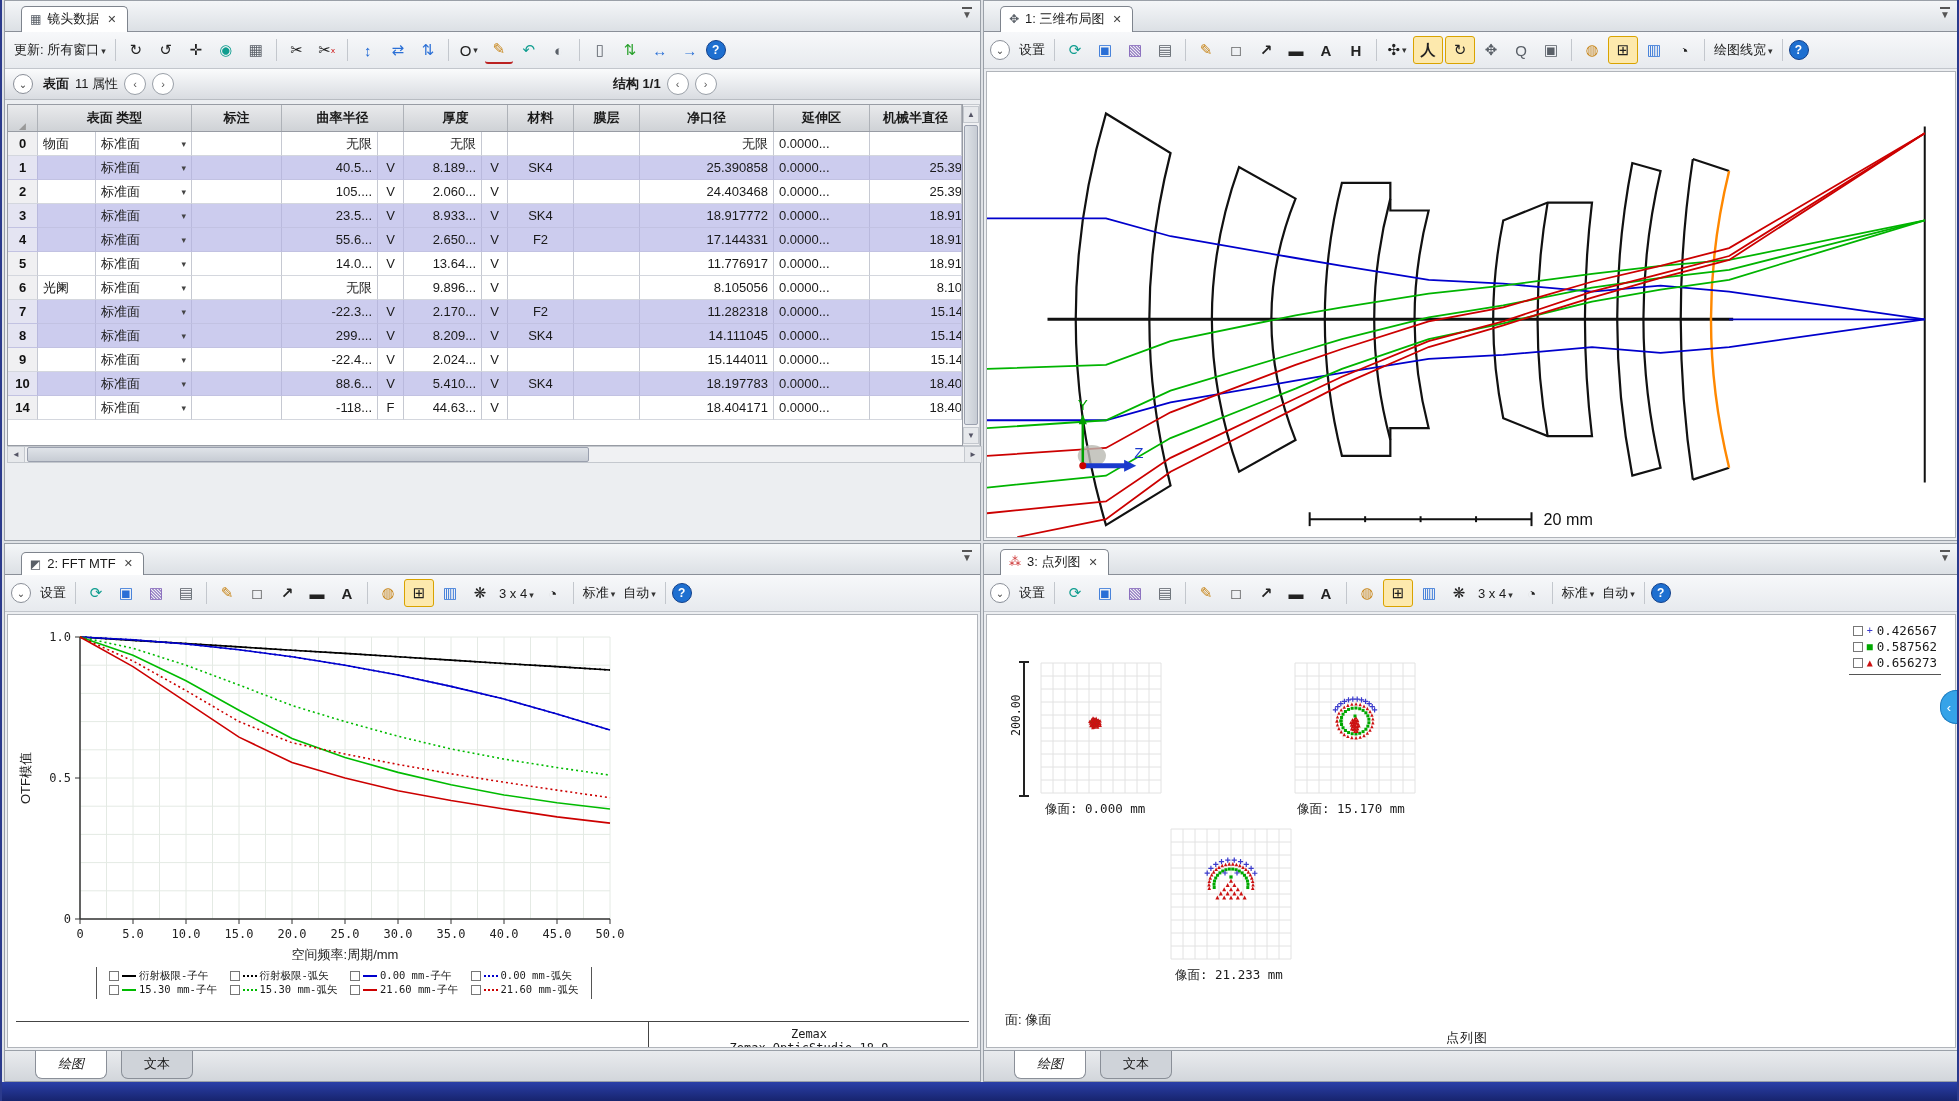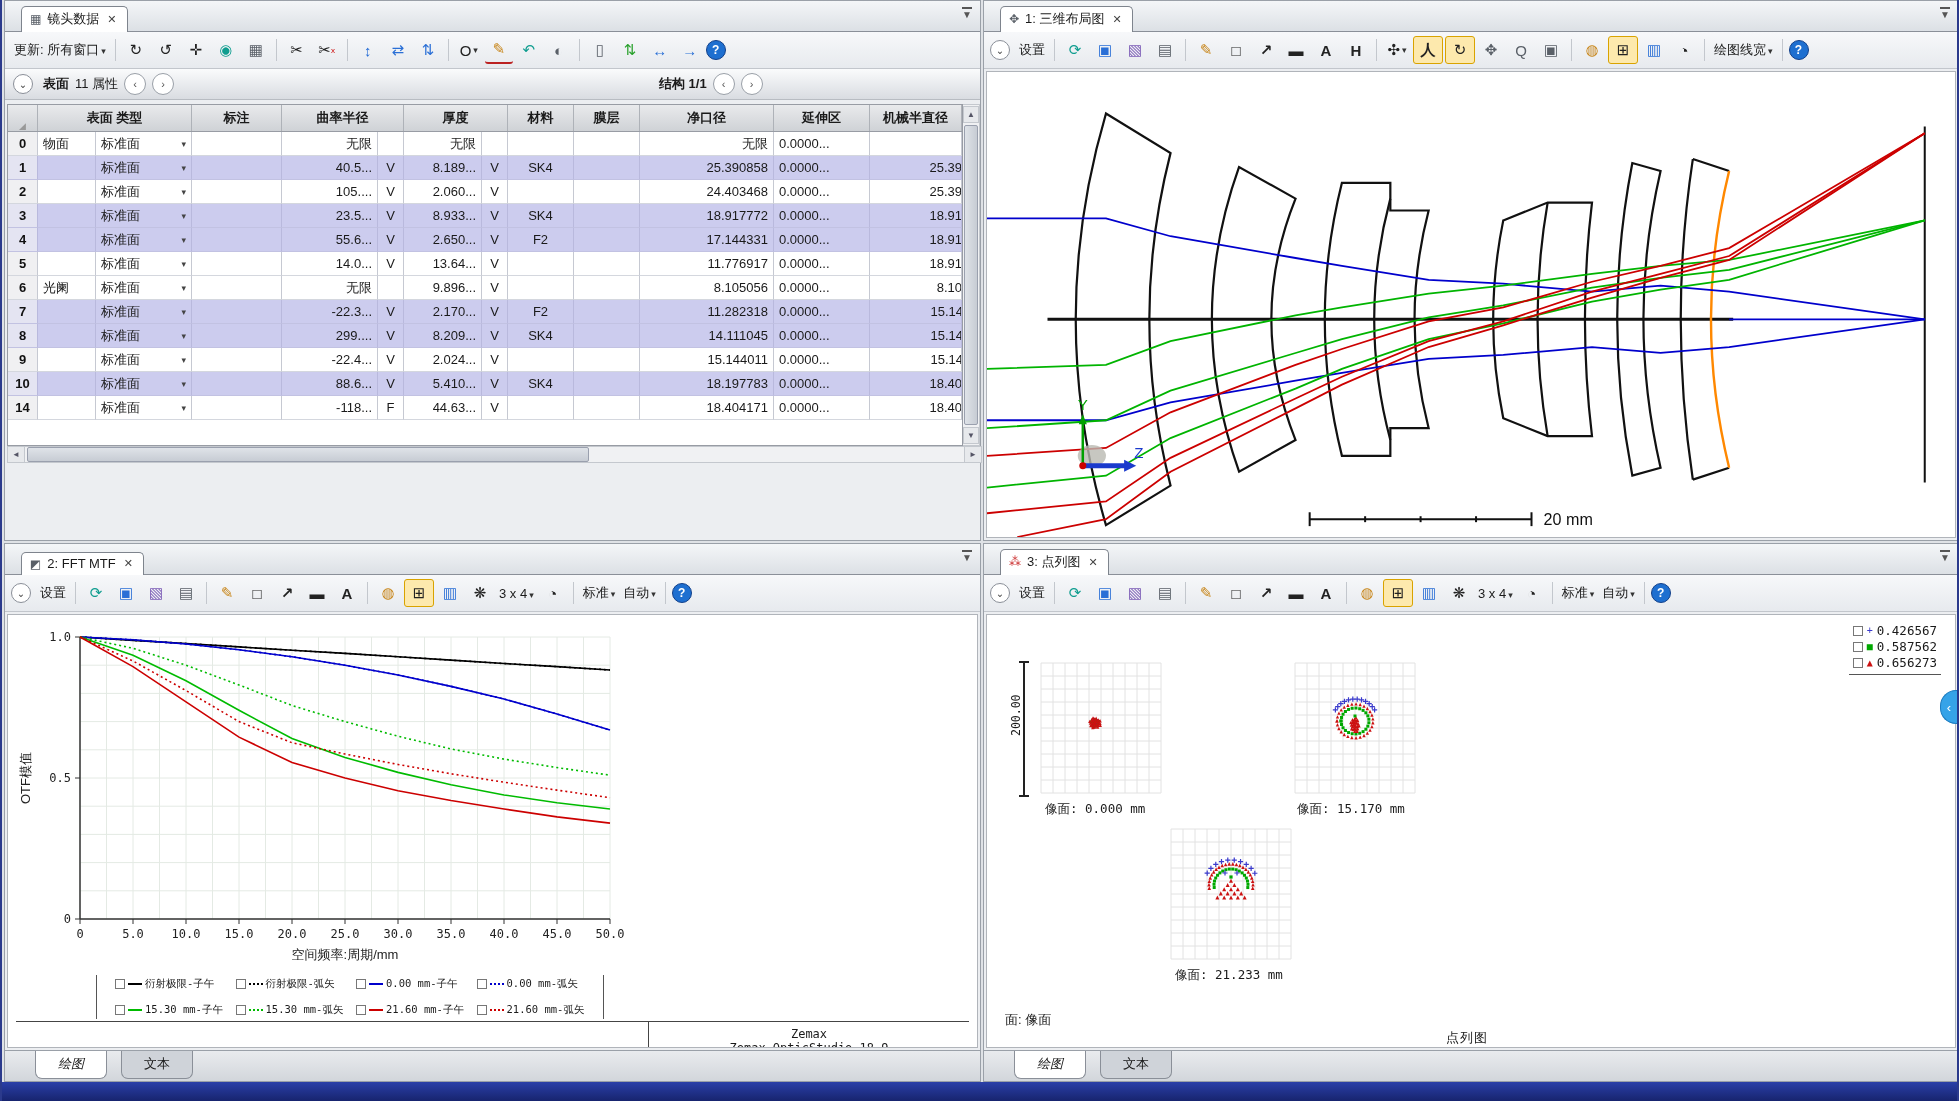--- a/index.html
+++ b/index.html
@@ -29,21 +29,21 @@
   .help{width:18px;height:18px;border-radius:50%;background:#1e6fd0;color:#fff;font-weight:bold;font-size:12px;
         display:inline-flex;align-items:center;justify-content:center;border:1px solid #12408a;}
   .ic-teal{color:#0f9d8f;} .ic-blue{color:#2a6fd6;} .ic-green{color:#27a02a;} .ic-amber{color:#c8861b;}
   .ic-dark{color:#222;} .ic-purple{color:#7a5ab5;} .ic-gray{color:#5a6068;}
   .ic-bold{font-weight:bold;}
   
   .propbar{height:30px;background:linear-gradient(#fafbfc,#d9dce1);border-bottom:1px solid #b8bcc2;
            display:flex;align-items:center;padding:0 8px;gap:6px;flex:0 0 auto;position:relative;}
   .roundbtn{width:20px;height:20px;border-radius:50%;border:1px solid #9aa0a8;background:#fff;display:inline-flex;
             align-items:center;justify-content:center;font-size:11px;color:#555;}
-  .cfggroup{position:absolute;left:654px;display:flex;align-items:center;gap:6px;}
+  .cfggroup{position:absolute;left:608px;display:flex;align-items:center;gap:6px;}
   
   .tablewrap{margin:4px 0 0 2px;display:flex;flex:0 0 auto;}
   .lenstable{width:959px;border:1px solid #989ca4;background:#fff;}
   .lt-head{display:grid;grid-template-columns:30px 154px 90px 122px 104px 66px 66px 134px 96px 1fr;
            background:linear-gradient(#e9eaec,#cfd2d6);border-bottom:1px solid #989ca4;height:26px;}
   .lt-head .hc{display:flex;align-items:center;justify-content:center;font-weight:bold;font-size:13px;
            border-right:1px solid #aeb2b8;overflow:hidden;white-space:nowrap;}
   .lt-row{display:grid;grid-template-columns:30px 58px 96px 90px 96px 26px 78px 26px 66px 66px 134px 96px 1fr;height:24px;}
   .lt-row.glass{background:#ccccee;}
   .lt-row .c{display:flex;align-items:center;padding:0 5px;border-right:1px solid #c6c9d2;border-bottom:1px solid #d4d7de;
@@ -64,22 +64,22 @@
   .harrow{width:16px;height:15px;display:flex;align-items:center;justify-content:center;font-size:8px;color:#556;background:#e7e9ec;border-right:1px solid #c4c8ce;}
   .hthumb{width:560px;height:13px;margin-left:2px;background:linear-gradient(#dfe3e8,#c7ccd4);border:1px solid #9aa0ae;border-radius:2px;}
   
   .plotarea{flex:1;background:#fff;border:1px solid #b0b4ba;margin:2px;position:relative;overflow:hidden;}
   .bottombar{height:30px;background:linear-gradient(#e9ebee,#d2d6db);border-top:1px solid #9aa0a8;display:flex;align-items:flex-start;flex:0 0 auto;}
   .btab{padding:4px 22px 5px;border:1px solid #8a8f98;border-top:none;border-radius:0 0 7px 7px;margin-left:14px;
         background:#cfd3d9;font-size:13px;}
   .btab.active{background:#fff;margin-left:30px;font-style:italic;}
   .mono{font-family:"DejaVu Sans Mono","Liberation Mono",monospace;}
   
-  .mtf-legend{position:absolute;left:88px;top:360px;width:470px;border-left:1px solid #555;border-right:1px solid #555;
-              padding:2px 18px;display:grid;grid-template-columns:repeat(4,auto);gap:12px 12px;font-size:10.5px;}
+  .mtf-legend{position:absolute;left:88px;top:352px;width:470px;border-left:1px solid #555;border-right:1px solid #555;
+              padding:2px 12px;display:grid;grid-template-columns:repeat(4,auto);gap:0 12px;font-size:10.5px;}
   .lgitem{display:flex;align-items:center;gap:3px;white-space:nowrap;}
   .lgbox{width:8px;height:8px;border:1px solid #777;display:inline-block;flex:0 0 auto;position:relative;}
   .lgline{width:14px;height:0;border-top-width:2px;display:inline-block;flex:0 0 auto;}
   .plot-title{position:absolute;left:0;width:640px;text-align:center;font-size:13px;letter-spacing:1px;}
   .foot-rule{position:absolute;left:8px;right:8px;border-top:1.5px solid #444;}
   .footcols{position:absolute;left:8px;right:8px;display:flex;}
   .footleft{flex:1;padding:5px 4px 0 10px;font-size:11.5px;line-height:15px;white-space:pre;}
   .zbox{width:320px;border-left:1.5px solid #444;text-align:center;font-size:12px;}
   .zbox .ztop{padding:5px 0 14px;border-bottom:1.5px solid #444;}
   

